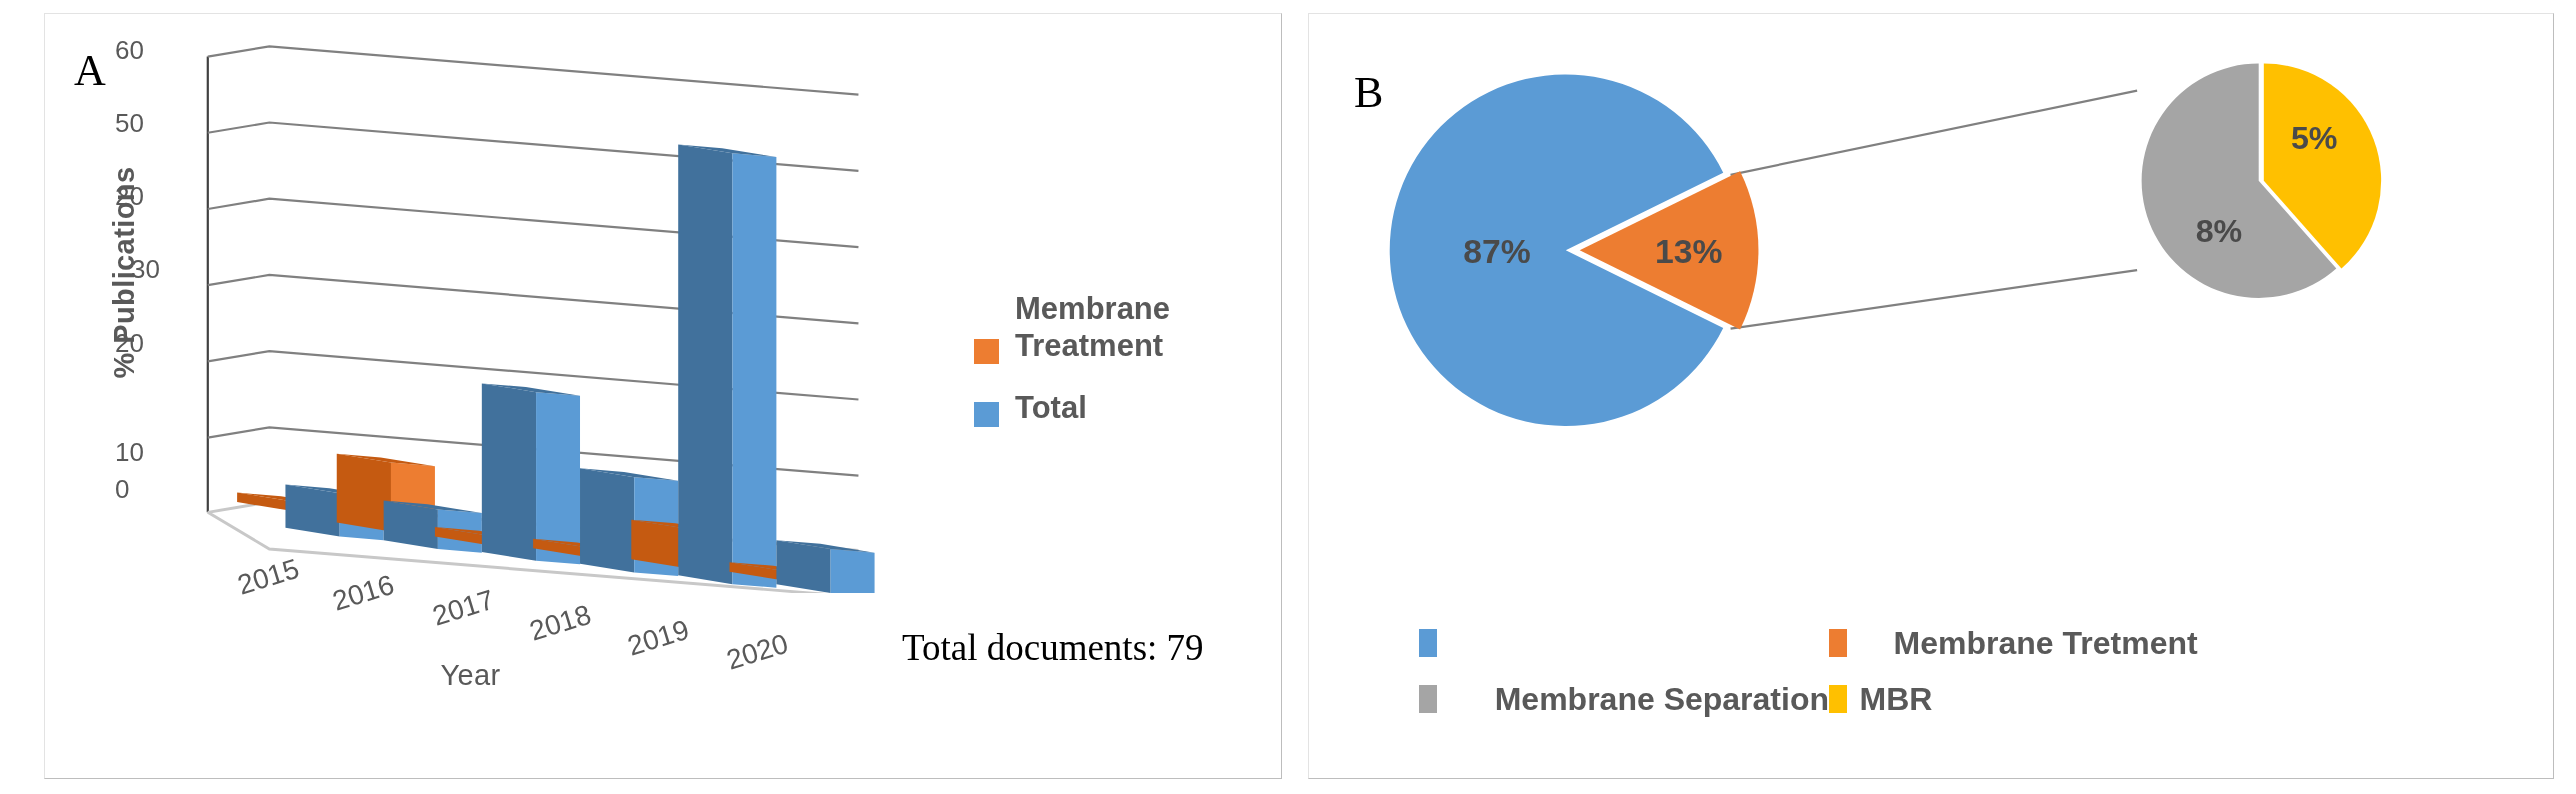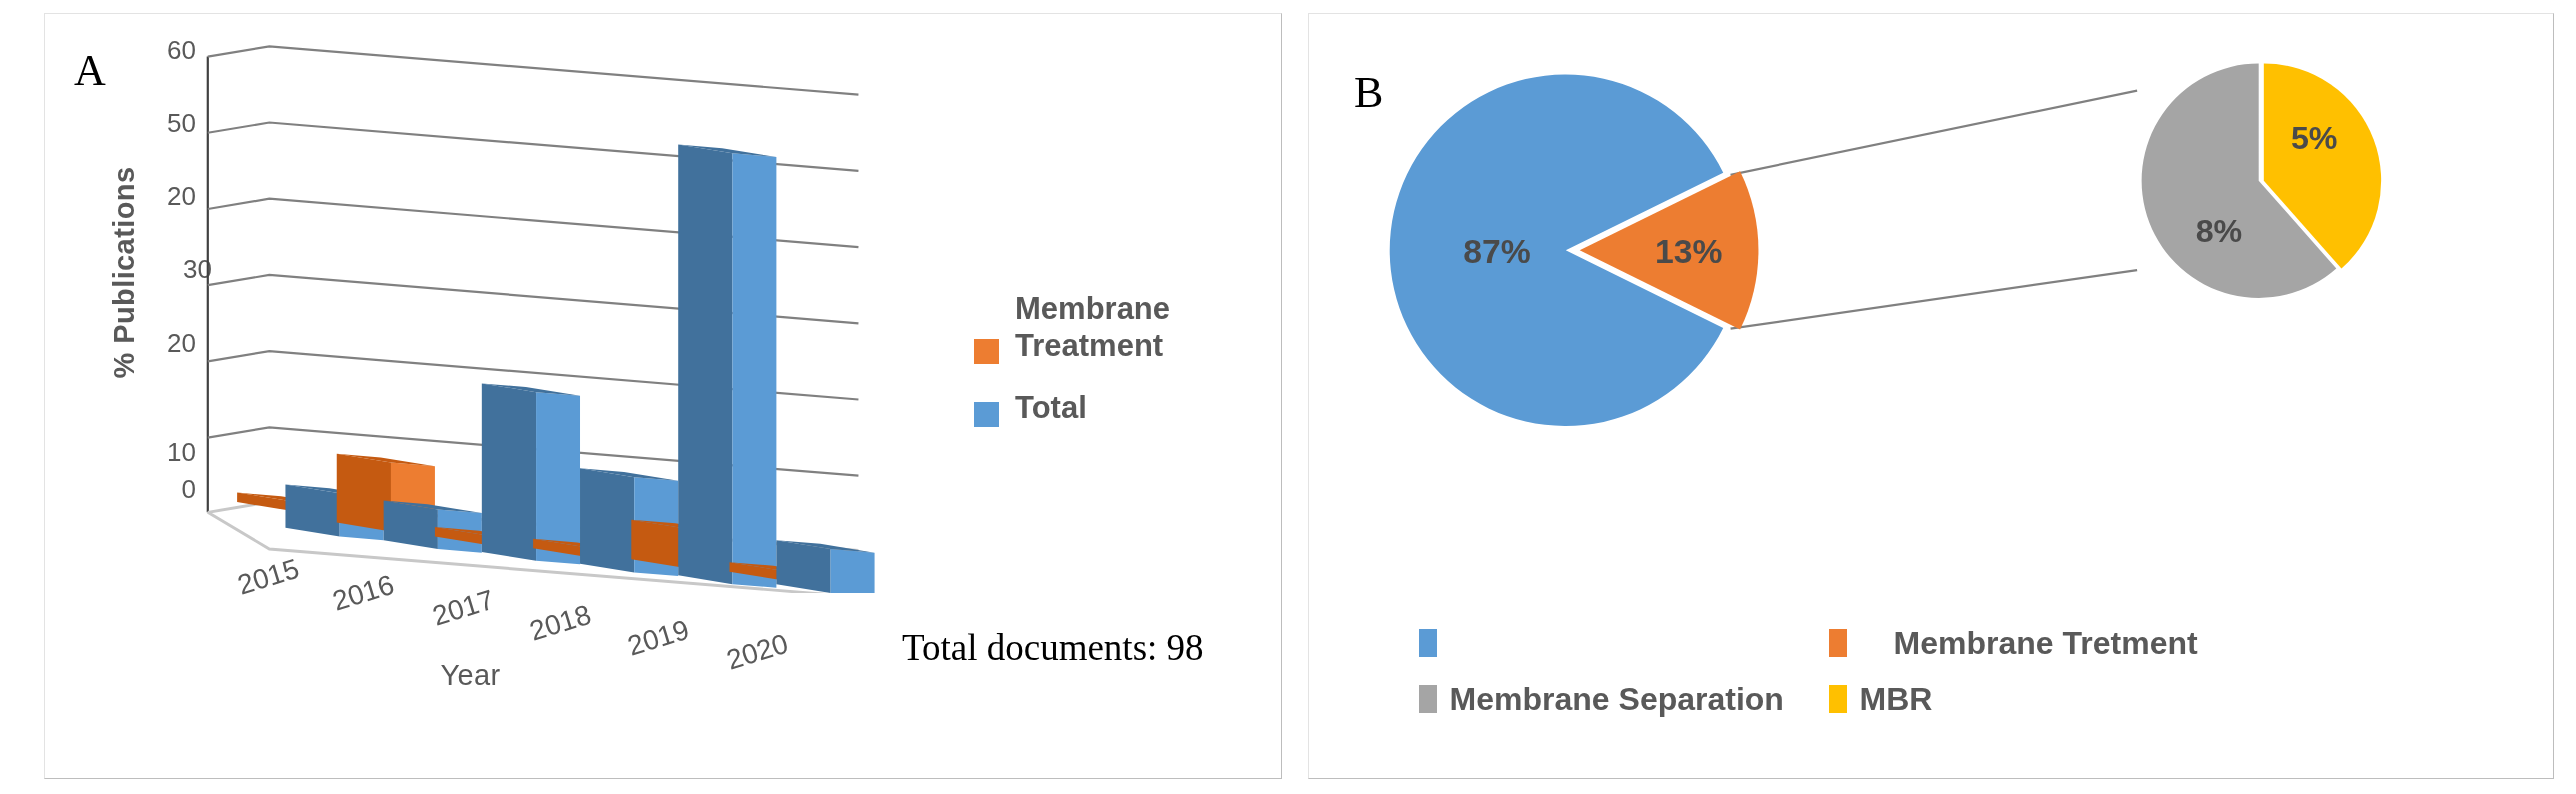--- a/index.html
+++ b/index.html
@@ -48,21 +48,21 @@
   .axis-title-x {
     position:absolute;
     left:169px; top:645px;
     width:513px;
     text-align:center;
     font-size:29px; font-weight:normal; color:#595959;
     letter-spacing:0.4px;
   }
   .ytick {
     position:absolute;
-    width:81px; text-align:right;
+    width:81px; text-align:left;
     font-size:26px; color:#595959;
   }
   .xtick {
     position:absolute;
     font-size:28px; color:#595959;
     transform:rotate(-17deg);
     transform-origin:left top;
     white-space:nowrap;
   }
   .total-docs {
@@ -79,21 +79,21 @@
   #legend-a .ltext { font-size:31px; font-weight:bold; color:#595959; line-height:1.18; max-width:227px; }
 
   
   #legend-b {
     position:absolute; left:110px; top:601px; width:1114px;
     display:flex; flex-wrap:wrap;
   }
   #legend-b .lrow { display:flex; align-items:center; height:56px; }
   #legend-b .lrow.i0 { width:410px; }
   #legend-b .lrow.i1 { width:542px;gap:34px; }
-  #legend-b .lrow.i2 { width:410px; }
+  #legend-b .lrow.i2 { width:410px;justify-content:space-between; }
   #legend-b .lrow.i3 { width:220px; }
   #legend-b .swatch { width:17.6px; height:28px; flex:0 0 17.6px; margin-right:13px; }
   #legend-b .ltext { font-size:32px; font-weight:bold; color:#595959; white-space:nowrap; }
 
   .pct-label { font-size:46px; font-weight:bold; fill:#4a4a4a; font-family:"Liberation Sans", sans-serif; }
   .pct-label-sm { font-size:44px; font-weight:bold; fill:#4a4a4a; font-family:"Liberation Sans", sans-serif; }
 </style>
 </head>
 <body>
 
@@ -208,21 +208,21 @@
         </g>
       </svg>
 
       <div class="xtick" style="left:189px;  top:557px;">2015</div>
       <div class="xtick" style="left:284px;  top:573px;">2016</div>
       <div class="xtick" style="left:384px;  top:588px;">2017</div>
       <div class="xtick" style="left:481px;  top:603px;">2018</div>
       <div class="xtick" style="left:579px;  top:618px;">2019</div>
       <div class="xtick" style="left:678px;  top:632px;">2020</div>
 
-      <div class="total-docs">Total documents: 98</div>
+      <div class="total-docs">Total documents: 79</div>
 
       <div id="legend-a">
         <div class="lrow">
           <span class="swatch" style="background:#ED7D31;"></span>
           <span class="ltext">Membrane Treatment</span>
         </div>
         <div class="lrow">
           <span class="swatch" style="background:#5B9BD5;"></span>
           <span class="ltext">Total</span>
         </div>

